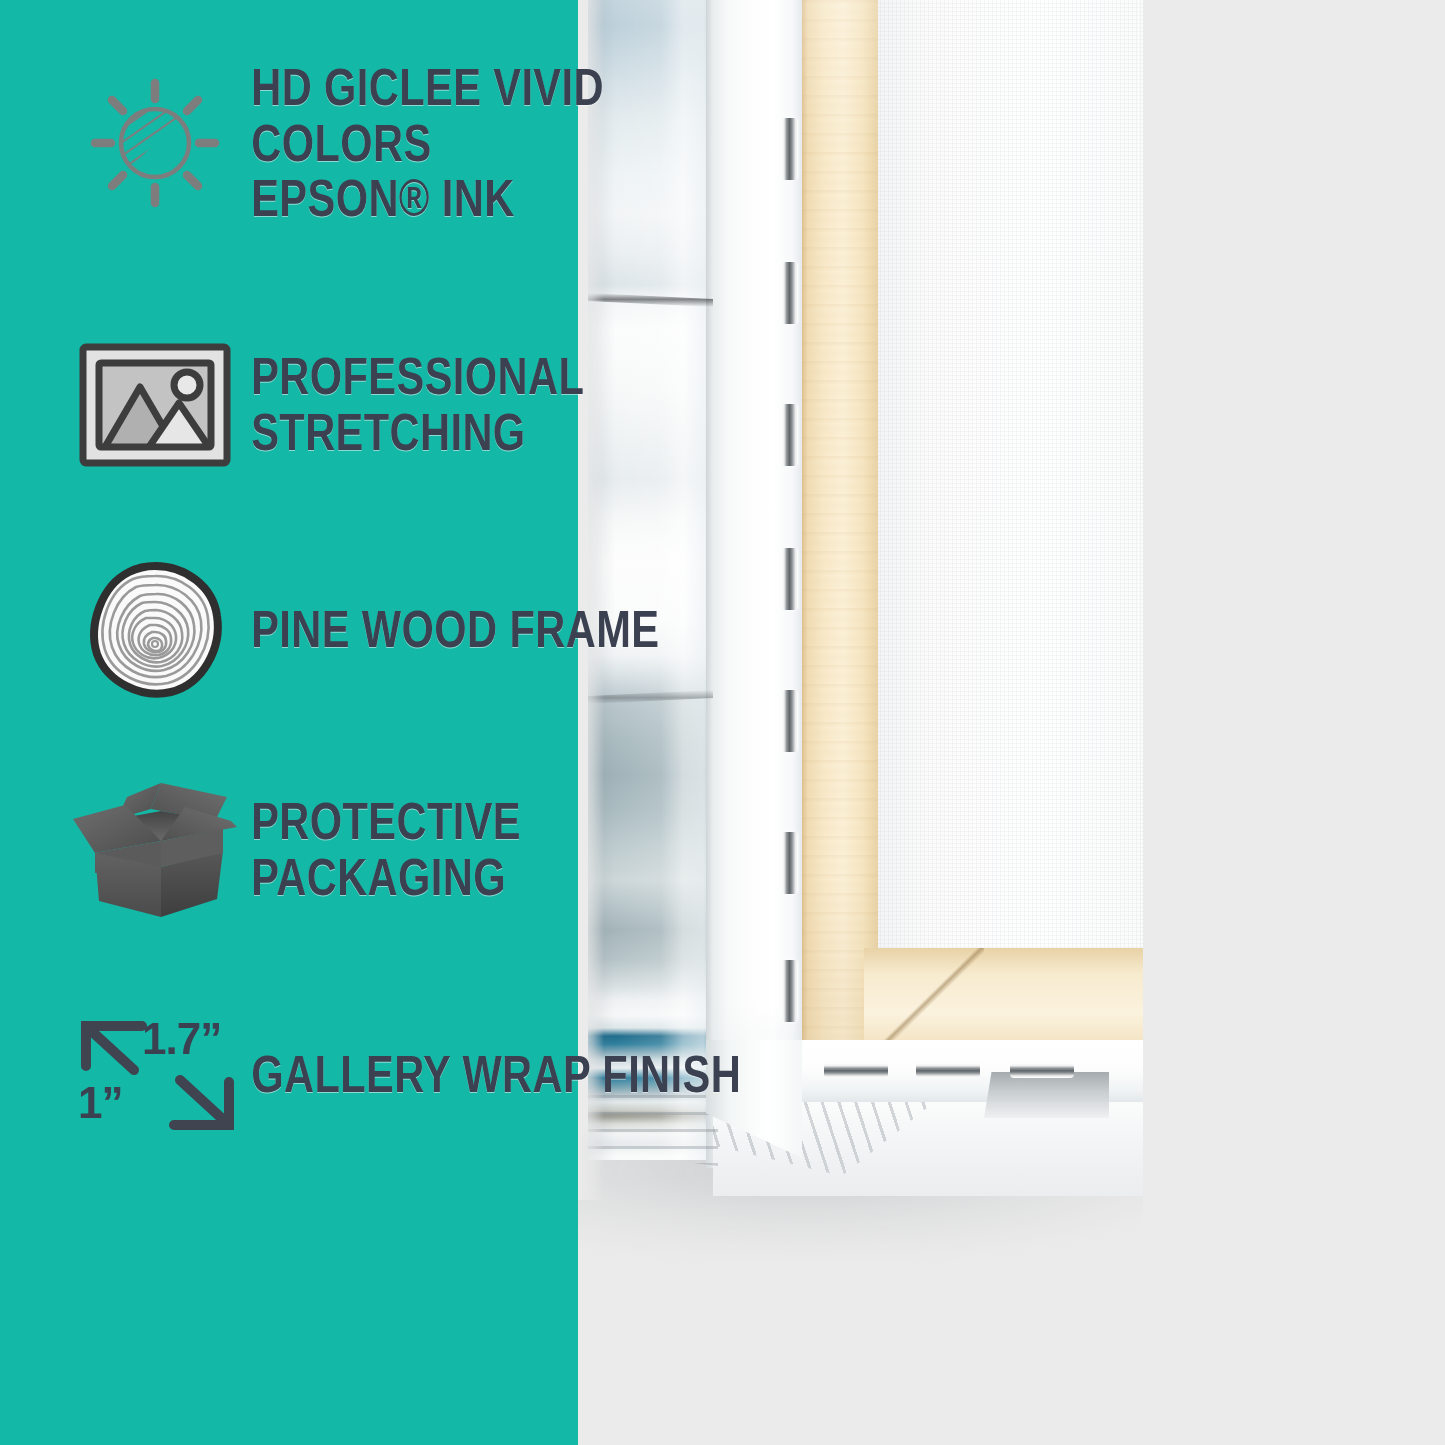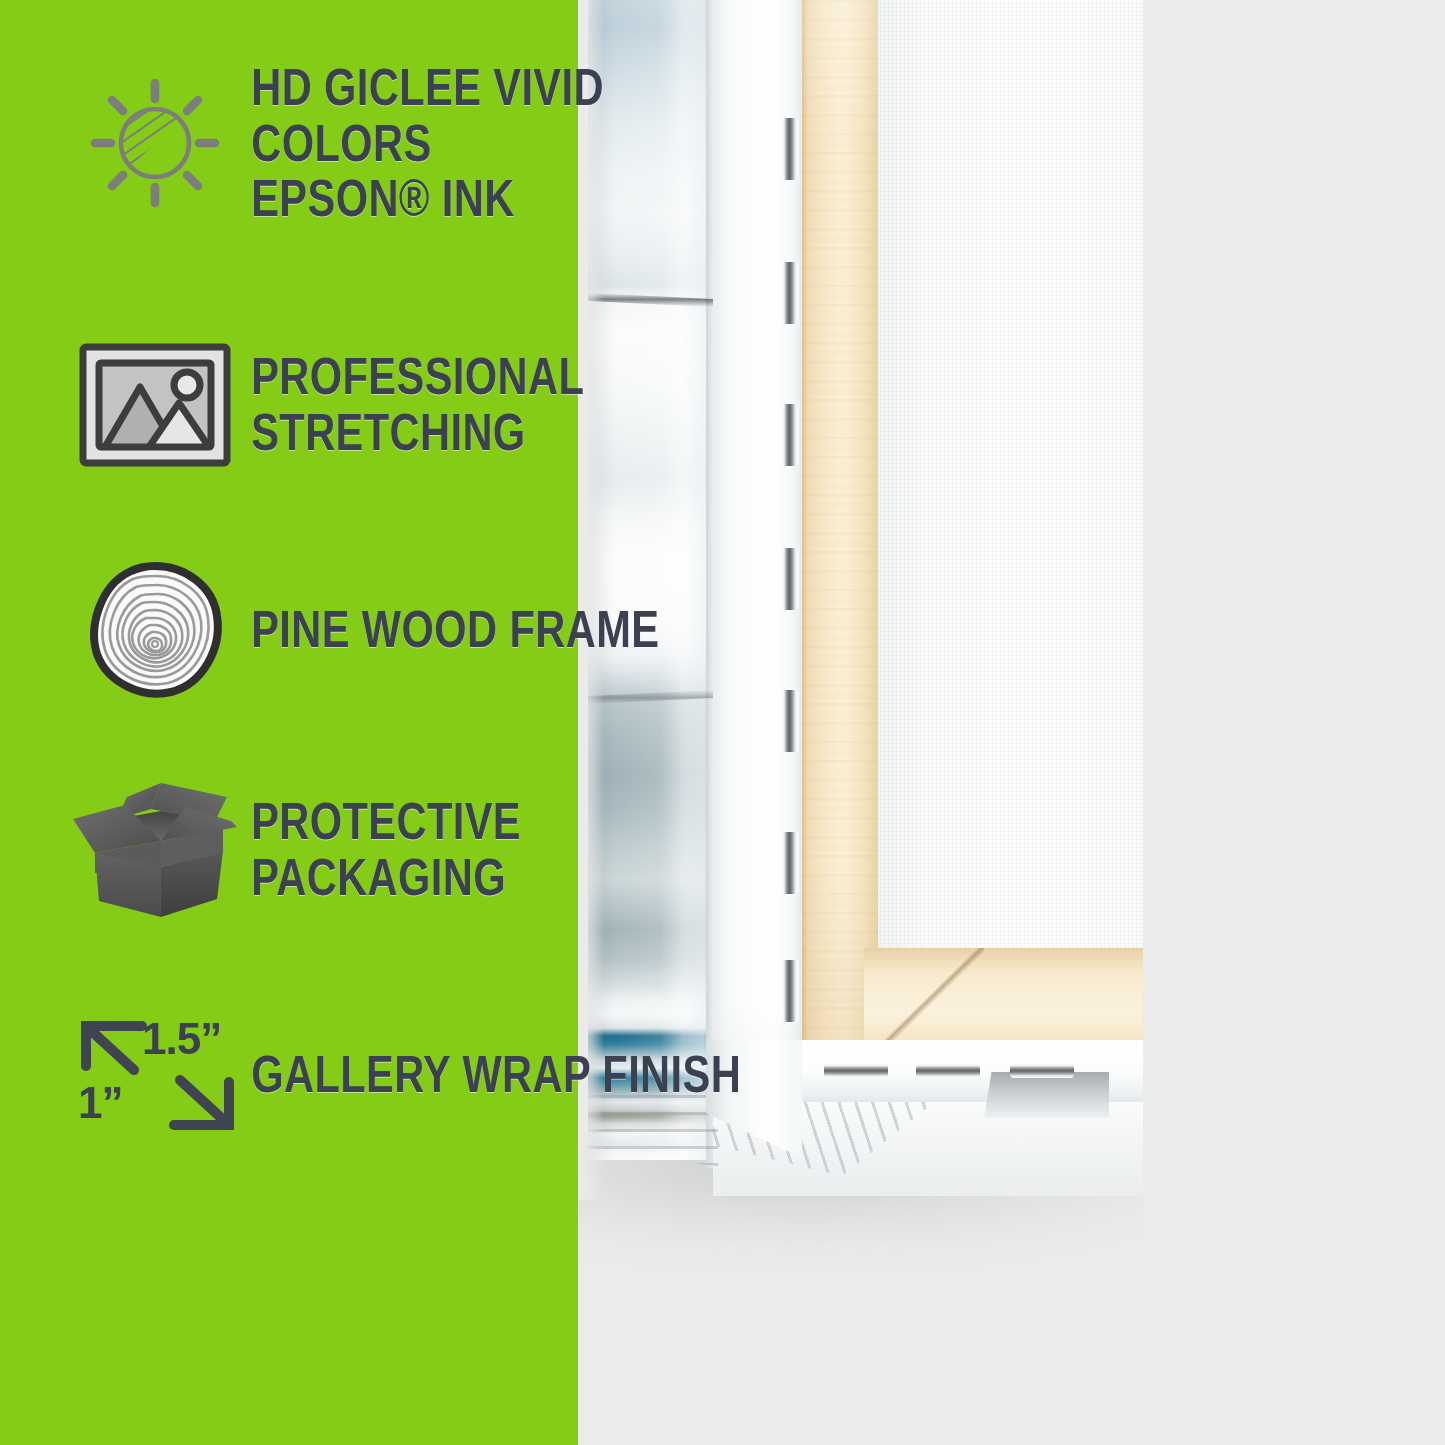--- a/index.html
+++ b/index.html
@@ -8,21 +8,21 @@
   html, body {
     width:1445px; height:1445px;
     overflow:hidden;
     background:#ebebeb;
     font-family:"Liberation Sans", sans-serif;
   }
 
   #stage {
     position:relative;
     width:1143px; height:1445px;
-    background:#84cc16;
+    background:#14b8a6;
   }
 
   
   #feature-list {
     position:absolute;
     left:0; top:0;
     width:900px; height:1445px;
     z-index:5;
   }
 
@@ -557,21 +557,21 @@
           <svg width="175" height="135" viewBox="0 0 175 135" aria-hidden="true" style="position:absolute;left:0;top:0">
             <g stroke="#3f4450" stroke-width="10" stroke-linecap="round" fill="none">
 
               <path d="M16 58 L16 18 L72 18"></path>
               <path d="M16 18 L64 62"></path>
 
               <path d="M159 74 L159 117 L104 117"></path>
               <path d="M159 117 L110 72"></path>
             </g>
           </svg>
-          <div class="dim-label top">1.5”</div>
+          <div class="dim-label top">1.7”</div>
           <div class="dim-label bot">1”</div>
         </div>
       </div>
       <div class="feature-text">GALLERY WRAP FINISH</div>
     </div>
 
 
   </div>
 </div>
 

